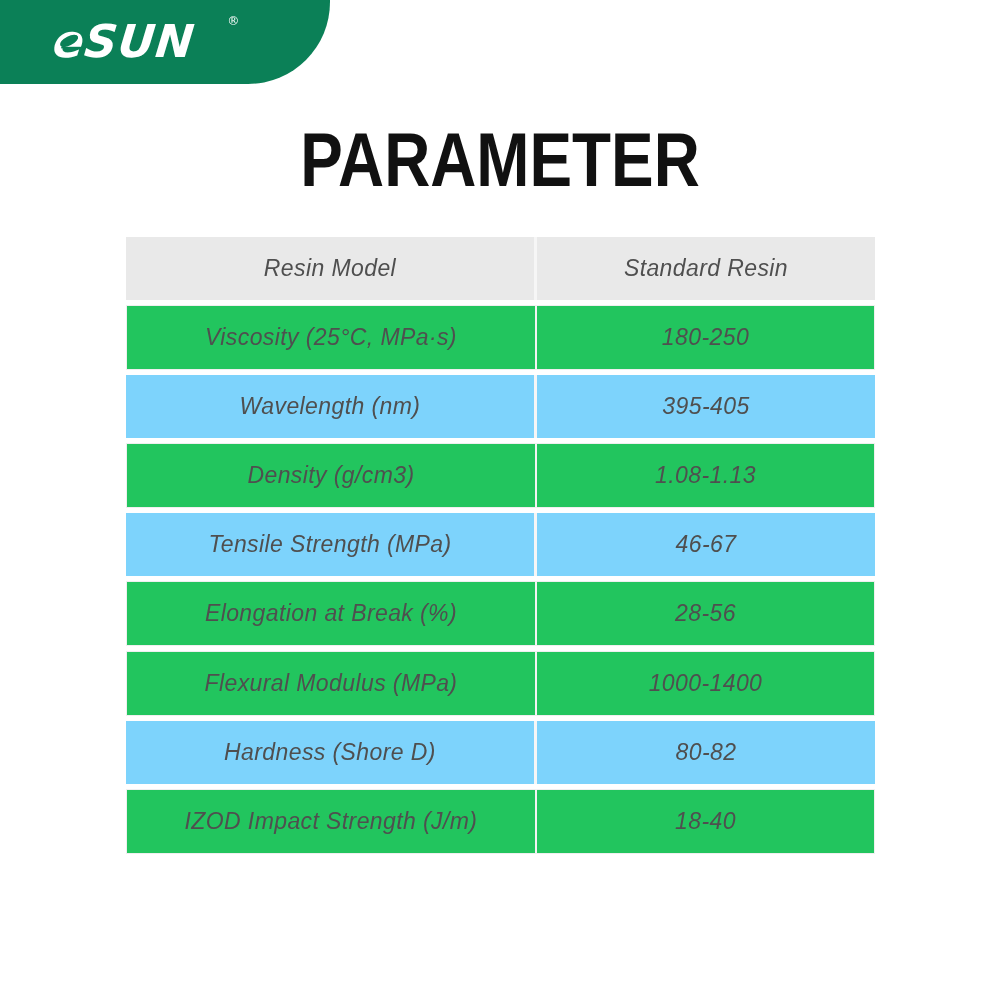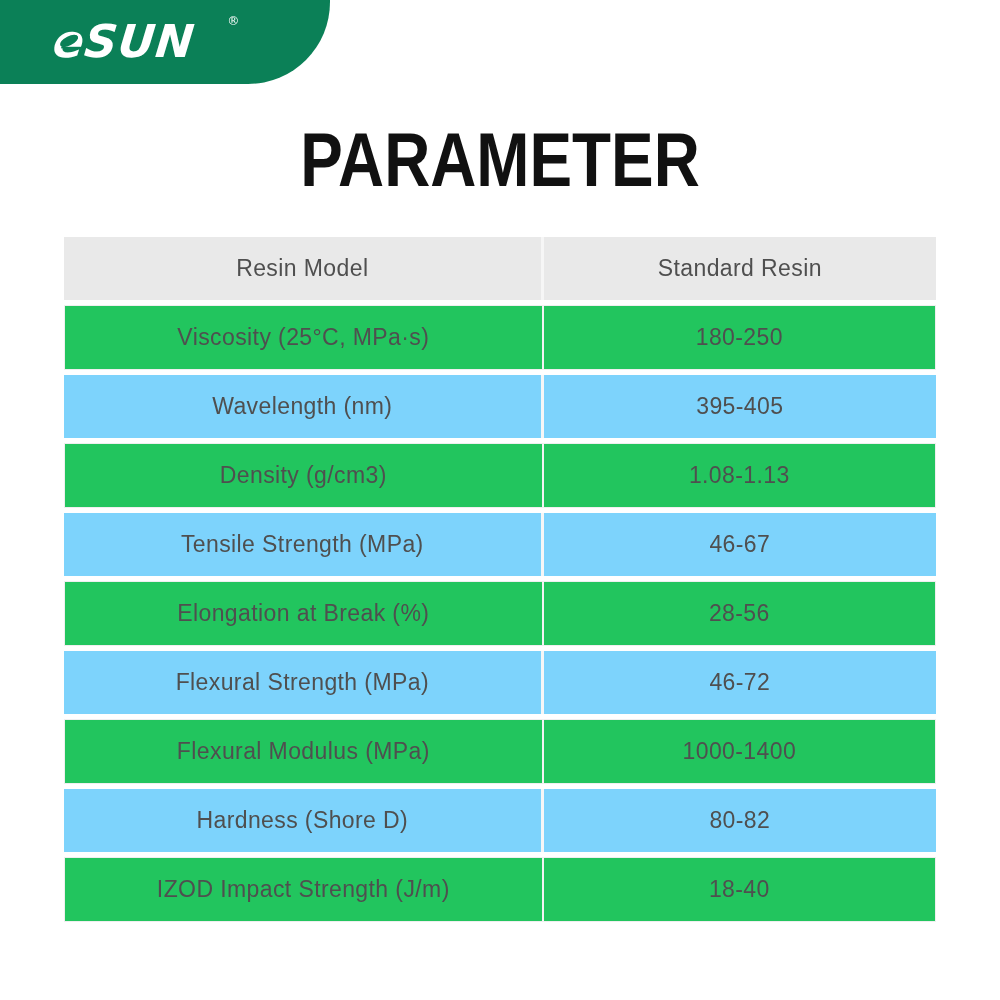--- a/index.html
+++ b/index.html
@@ -35,25 +35,26 @@
     font-size: 76px;
     line-height: 1;
     font-weight: 800;
     color: #111111;
     letter-spacing: 0px;
     transform: scaleX(0.84);
     transform-origin: 50% 50%;
     font-family: "Liberation Sans", sans-serif;
   }
   table.spec-table {
-    width: 872px;
+    width: 749px;
     margin: 34px auto 0 auto;
     border-collapse: separate;
     border-spacing: 0 5px;
     table-layout: fixed;
+    font-style: italic;
   }
   .spec-table col.c1 { width: 55%; }
   .spec-table col.c2 { width: 45%; }
   .spec-table th, .spec-table td {
     height: 63px;
     text-align: center;
     vertical-align: middle;
     font-size: 23px;
     font-weight: 400;
     color: #4f4f4f;
@@ -129,24 +130,20 @@
   <tr class="row-gray">
     <td>Tensile Strength (MPa)</td>
     <td>46-67</td>
   </tr>
 
   <tr class="row-white">
     <td>Elongation at Break (%)</td>
     <td>28-56</td>
   </tr>
 
-  <tr class="row-gray">
-    <td>Flexural Strength (MPa)</td>
-    <td>46-72</td>
-  </tr>
 
   <tr class="row-white">
     <td>Flexural Modulus (MPa)</td>
     <td>1000-1400</td>
   </tr>
 
   <tr class="row-gray">
     <td>Hardness (Shore D)</td>
     <td>80-82</td>
   </tr>

